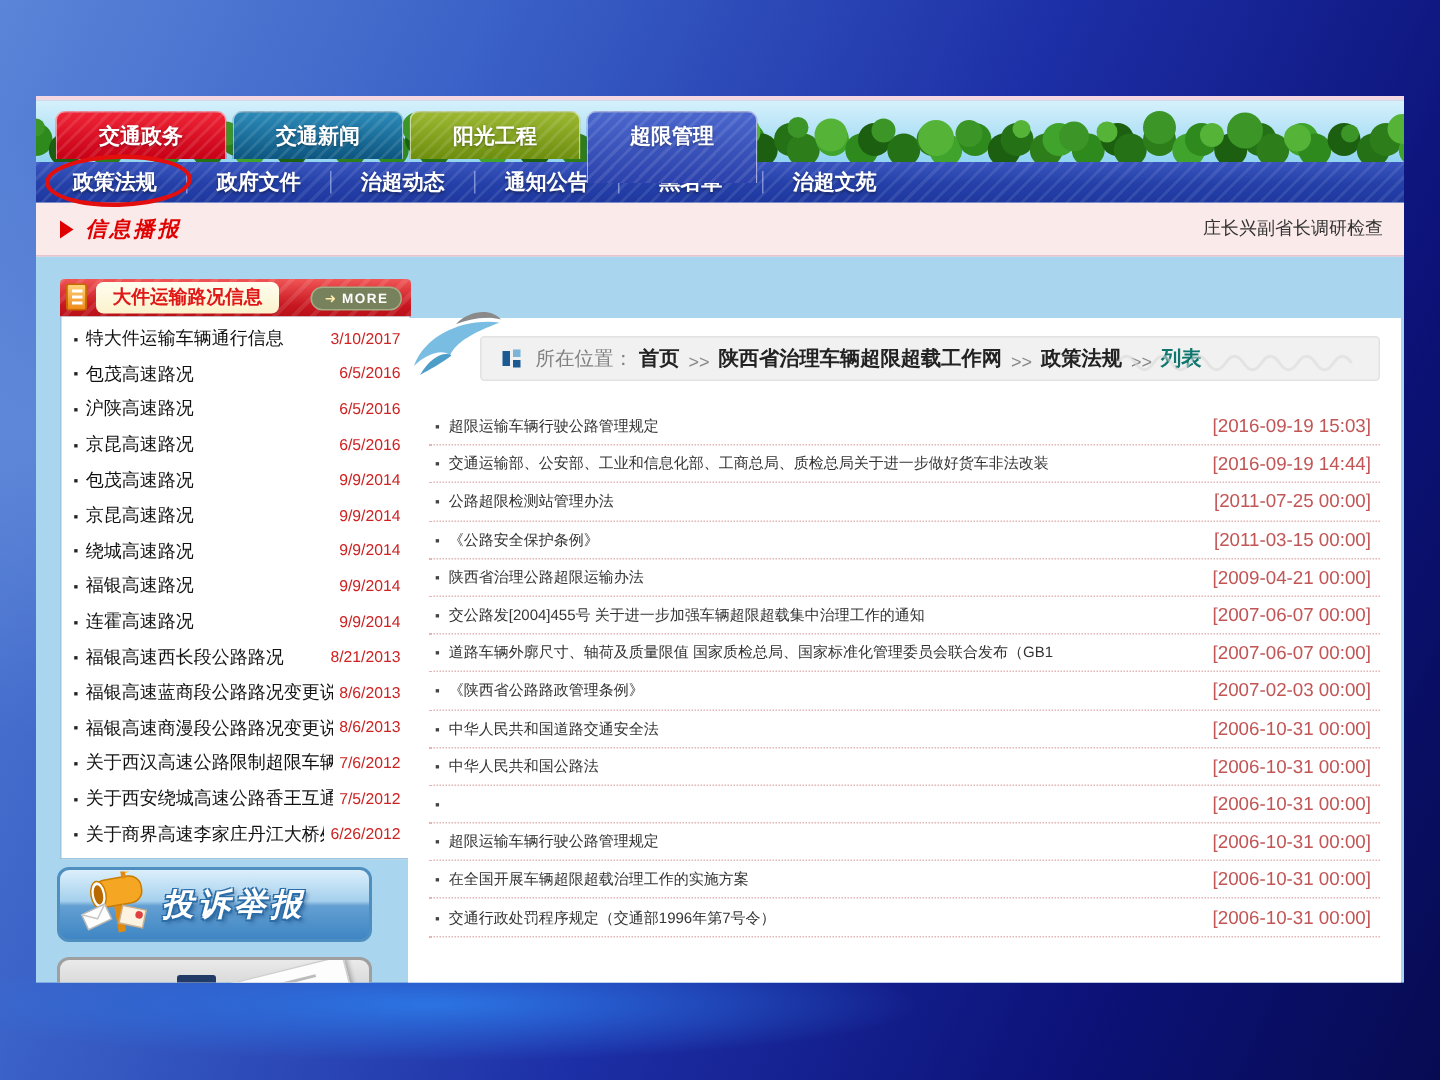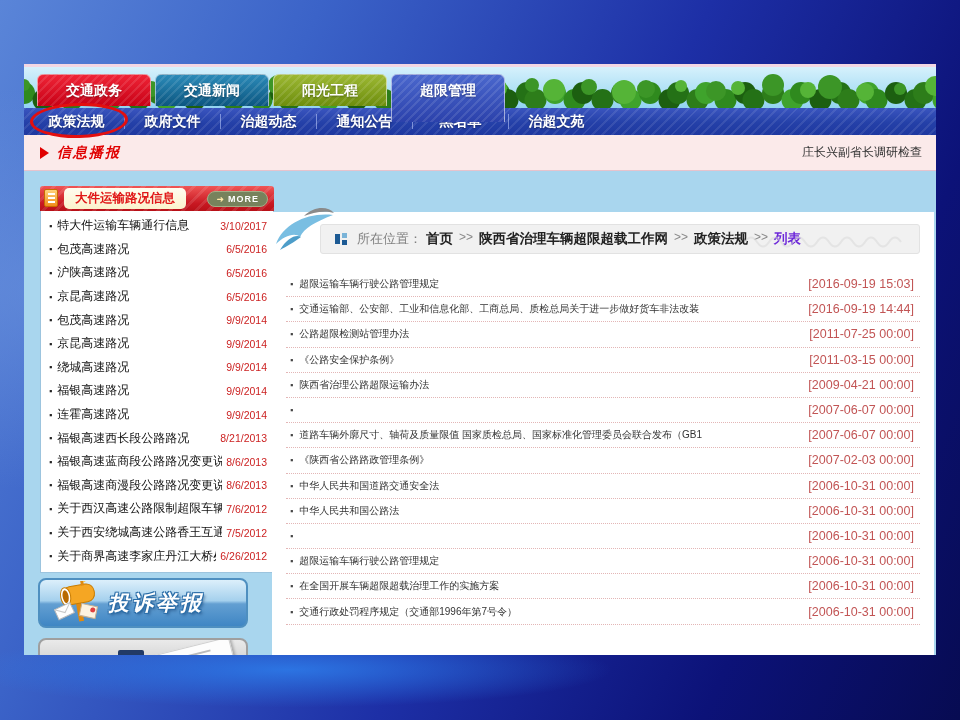--- a/index.html
+++ b/index.html
@@ -85,21 +85,21 @@
   
   .main-panel { position:absolute; left:248px; top:40px; width:662px; height:490px; background:#fff; }
   .logo { position:absolute; left:2px; top:-12px; z-index:2; }
   .crumb-bar { position:absolute; left:48px; top:12px; right:14px; height:30px; background:#f1f1f1;
     border:1px solid #e2e2e2; border-radius:3px; display:flex; align-items:center; padding-left:14px; overflow:hidden; }
   .crumb-icon { position:relative; width:12px; height:12px; flex:0 0 auto; }
   .crumb-icon::before { content:""; position:absolute; left:0; top:1px; width:5px; height:10px; background:#1c5a94; }
   .crumb-icon::after { content:""; position:absolute; left:7px; top:0; width:5px; height:5px; background:#7ab4d8; box-shadow:0 7px 0 #1c5a94; }
   .crumb-prefix { color:#808080; font-size:13px; margin:0 4px 0 10px; }
   .crumb-part { color:#222; font-size:13.5px; font-weight:bold; cursor:pointer; white-space:nowrap; }
-  .crumb-part.last { color:#6d28d9; cursor:default; }
+  .crumb-part.last { color:#0f766e; cursor:default; }
   .crumb-sep { color:#888; font-size:12px; margin:0 6px; }
   .crumb-deco { position:absolute; right:6px; top:5px; opacity:0.55; }
 
   .article-list { position:absolute; left:14px; right:14px; top:60px; }
   .art-row { height:25.2px; display:flex; align-items:center; border-bottom:1px dotted #e3b6b6; cursor:pointer; }
   .art-bullet { font-size:9px; color:#444; margin:0 6px 0 4px; flex:0 0 auto; }
   .art-title { font-size:10px; color:#333; white-space:nowrap; overflow:hidden; flex-shrink:1; }
   .art-date { margin-left:auto; padding:0 6px 0 8px; font-size:12.5px; color:#c25555; flex:0 0 auto; }
 </style>
 </head>
@@ -356,21 +356,21 @@
     <div class="main-panel">
       <svg class="logo" width="62" height="54" viewBox="0 0 62 54">
         <path d="M30 16 C 40 6, 54 6, 60 13 C 50 10, 38 13, 30 16 Z" fill="#8a8a8a"></path>
         <path d="M2 44 C 9 24, 34 12, 59 15 C 41 22, 30 28, 26 37 C 21 32, 10 36, 2 44 Z" fill="#79bee2"></path>
         <path d="M6 50 C 13 38, 22 34, 27 37 C 19 43, 13 46, 6 50 Z" fill="#4d9dc9"></path>
       </svg>
 
       <div class="crumb-bar">
         <span class="crumb-icon"></span>
         <span class="crumb-prefix">所在位置：</span>
-        <span id="crumb-parts" style="display:flex;align-items:flex-start;">
+        <span id="crumb-parts" style="display:flex;align-items:flex-end;">
             <span class="crumb-part">首页</span>
             <span class="crumb-sep">&gt;&gt;</span>
             <span class="crumb-part">陕西省治理车辆超限超载工作网</span>
             <span class="crumb-sep">&gt;&gt;</span>
             <span class="crumb-part">政策法规</span>
             <span class="crumb-sep">&gt;&gt;</span>
             <span class="crumb-part last">列表</span>
           </span>
         <svg class="crumb-deco" width="170" height="20" viewBox="0 0 170 20">
           <path d="M2 12 q6 -9 12 0 t12 0 t12 0 t12 0 t12 0 t12 0 t12 0 t12 0 t12 0 t12 0 t12 0 t12 0 t12 0" fill="none" stroke="#d9d9d9" stroke-width="2"></path>
@@ -398,20 +398,21 @@
             <span class="art-title">《公路安全保护条例》</span>
             <span class="art-date">[2011-03-15 00:00]</span>
           </div>
           <div class="art-row">
             <span class="art-bullet">▪</span>
             <span class="art-title">陕西省治理公路超限运输办法</span>
             <span class="art-date">[2009-04-21 00:00]</span>
           </div>
           <div class="art-row">
             <span class="art-bullet">▪</span>
+            <span class="art-title">交公路发[2004]455号 关于进一步加强车辆超限超载集中治理工作的通知</span>
             <span class="art-date">[2007-06-07 00:00]</span>
           </div>
           <div class="art-row">
             <span class="art-bullet">▪</span>
             <span class="art-title">道路车辆外廓尺寸、轴荷及质量限值 国家质检总局、国家标准化管理委员会联合发布（GB1</span>
             <span class="art-date">[2007-06-07 00:00]</span>
           </div>
           <div class="art-row">
             <span class="art-bullet">▪</span>
             <span class="art-title">《陕西省公路路政管理条例》</span>

